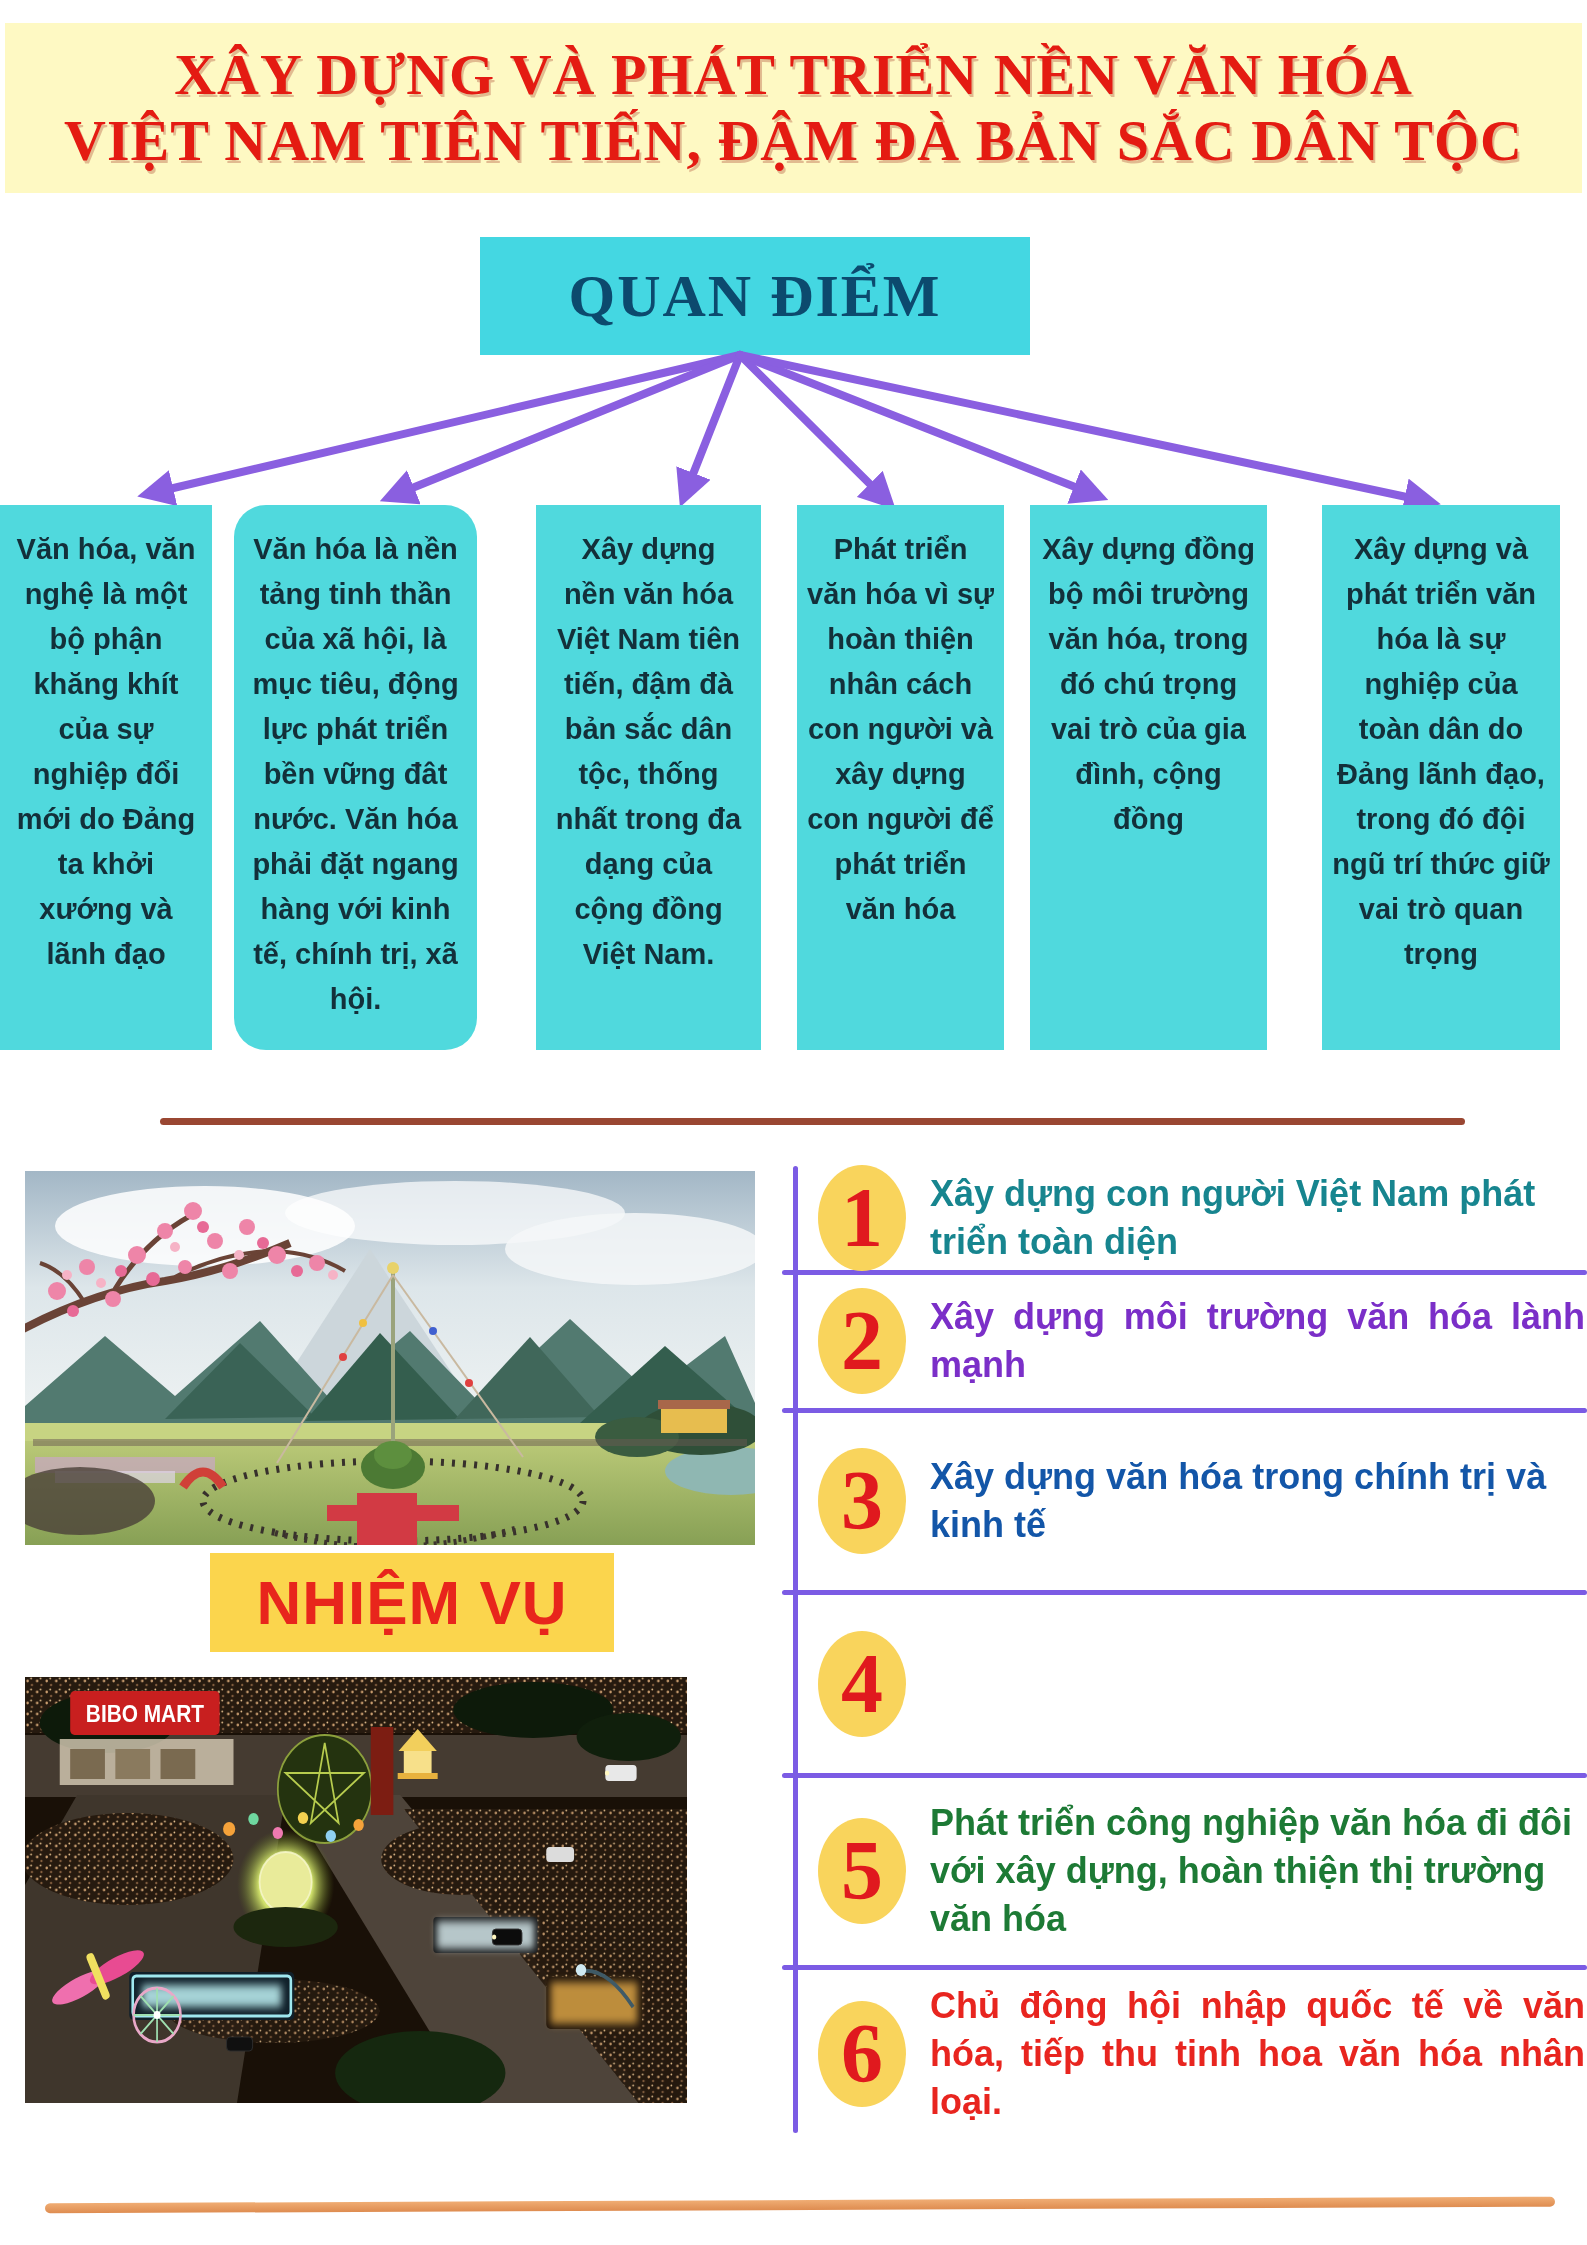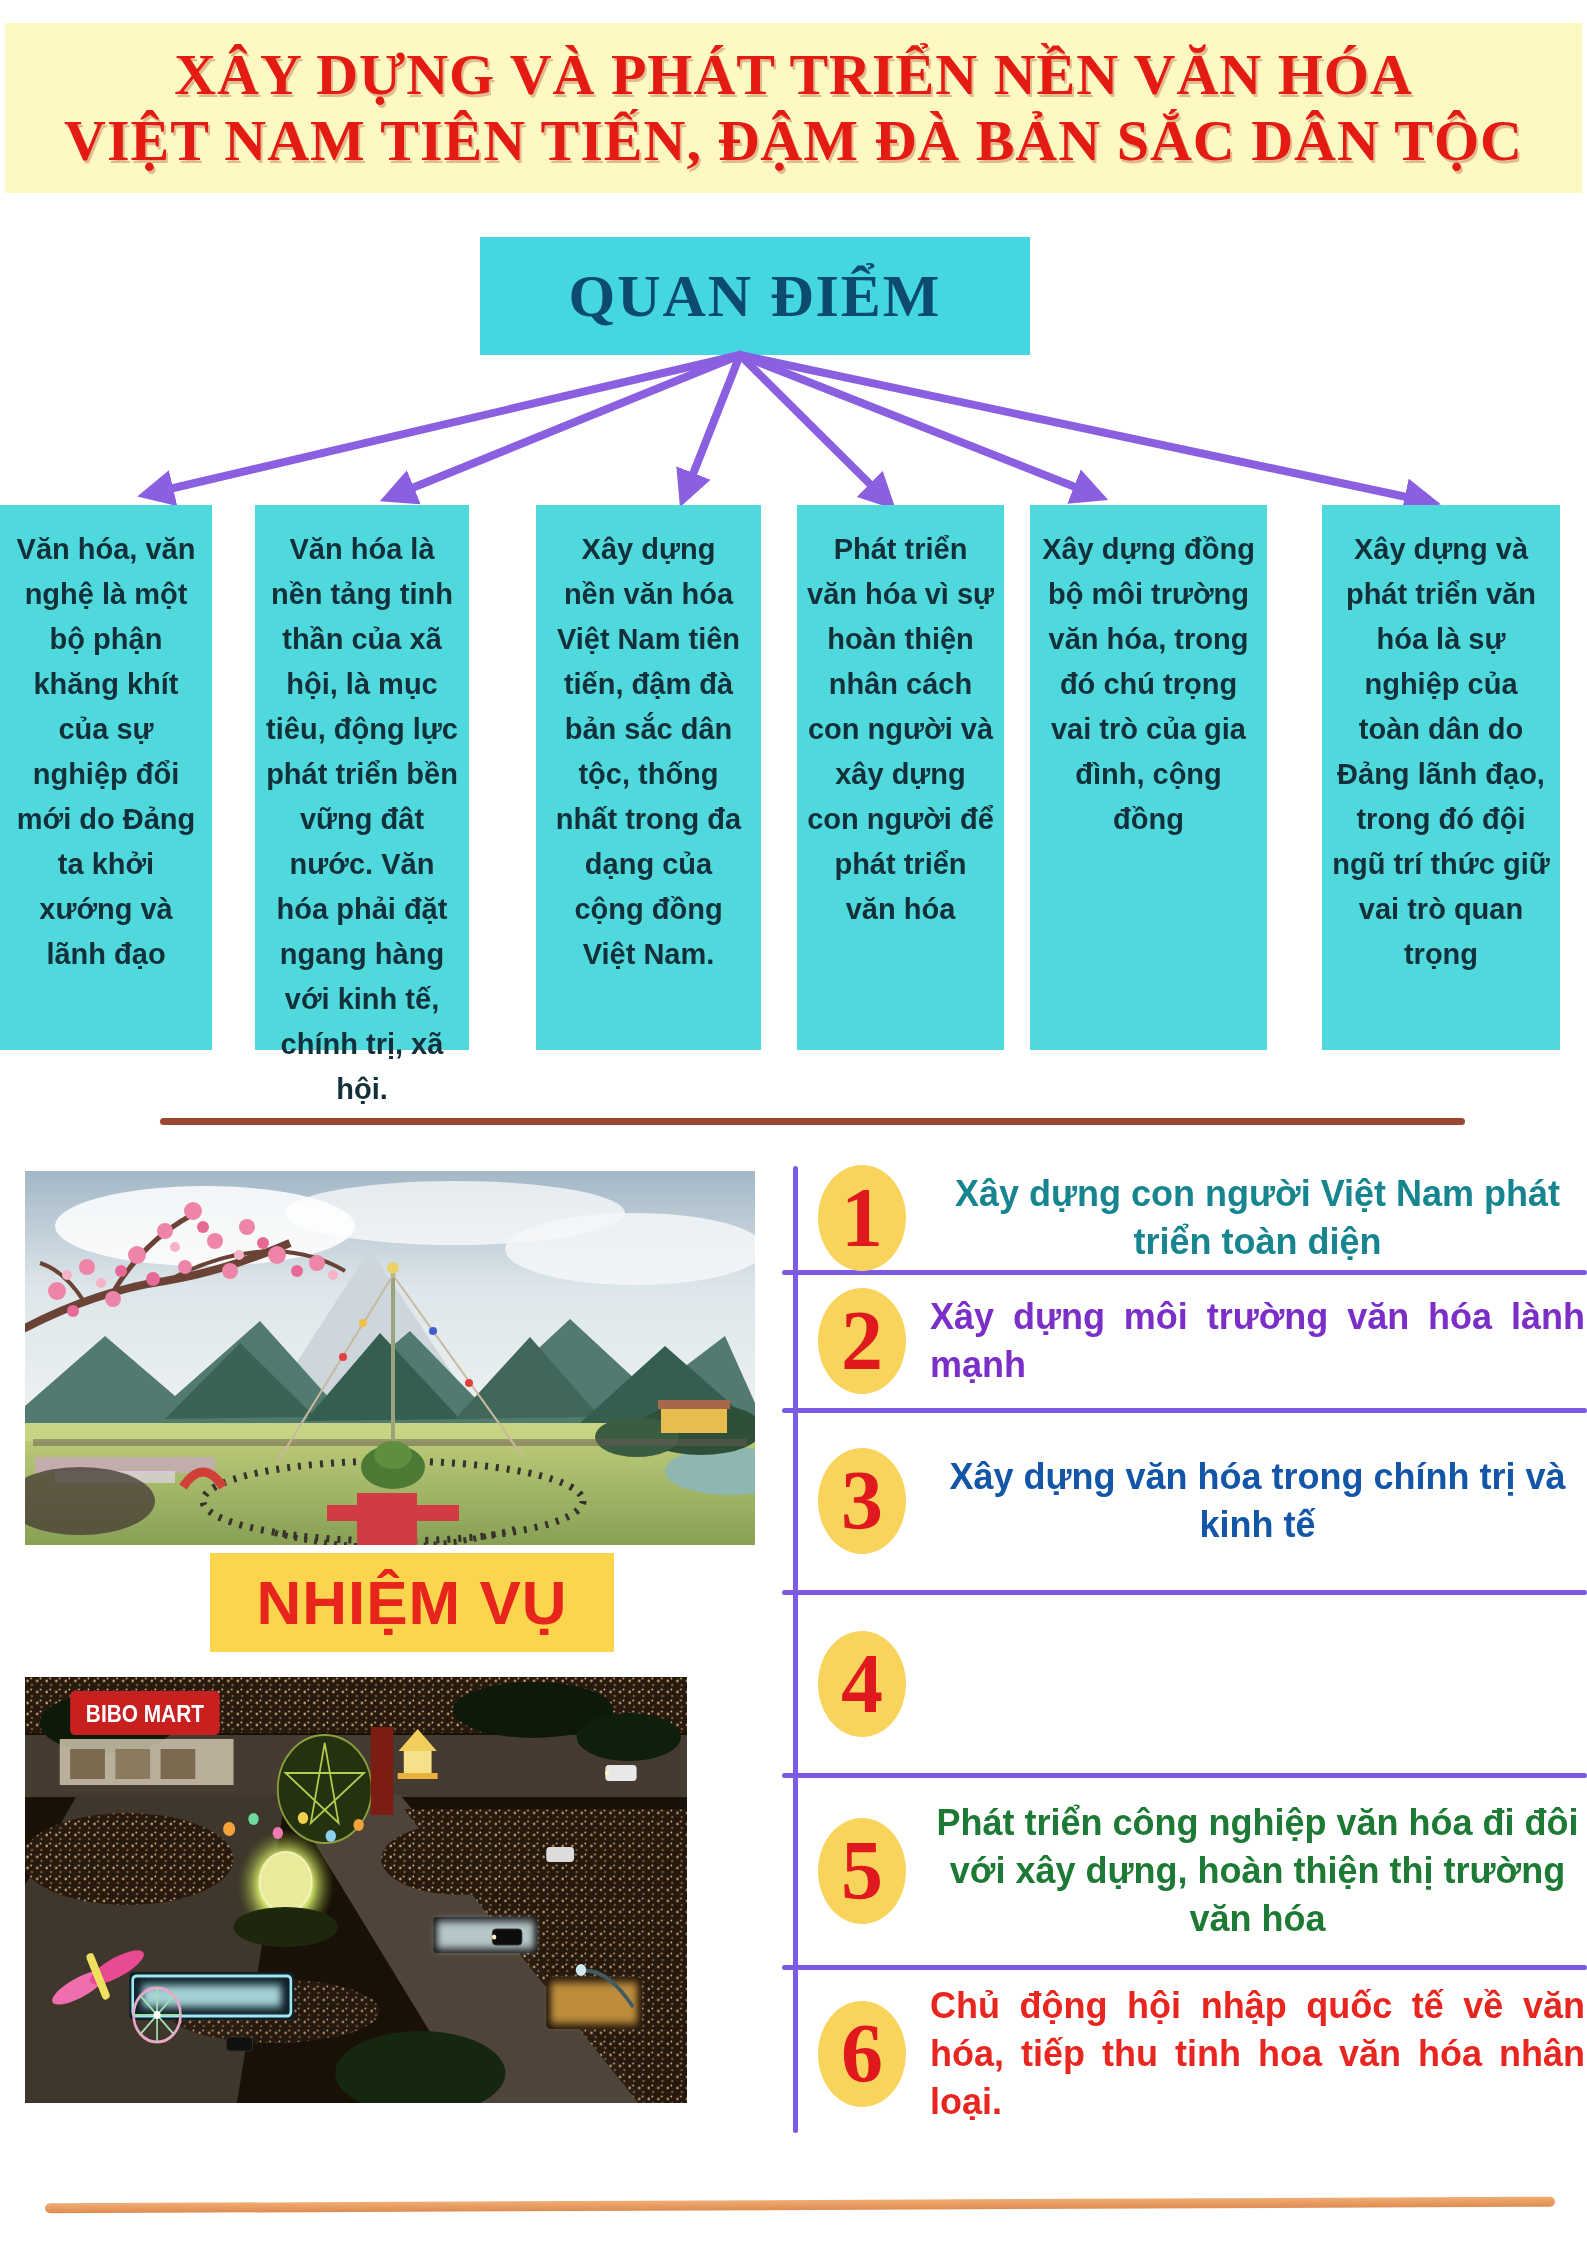--- a/index.html
+++ b/index.html
@@ -29,21 +29,21 @@
   }
   
   .arrows{position:absolute;left:0;top:340px;width:1587px;height:180px;}
   
   .vbox{
     position:absolute;top:505px;height:545px;background:#50D9DD;
     color:#13303A;font-weight:700;font-size:29px;line-height:45px;
     text-align:center;padding:22px 10px 0;box-sizing:border-box;
   }
   .vbox-1{left:0;width:212px;}
-  .vbox-2{left:255px;width:214px;}
+  .vbox-2{left:234px;width:243px;border-radius:32px;}
   .vbox-3{left:536px;width:225px;padding-left:18px;padding-right:18px;}
   .vbox-4{left:797px;width:207px;}
   .vbox-5{left:1030px;width:237px;}
   .vbox-6{left:1322px;width:238px;}
   
   .divider-red{
     position:absolute;left:160px;top:1118px;width:1305px;height:7px;
     background:#9A4732;border-radius:4px;
   }
   .divider-orange{
@@ -84,21 +84,21 @@
   .task-6{top:1969px;height:170px;}
   .badge{
     flex:0 0 88px;width:88px;height:106px;margin-left:18px;
     background:#F9D45C;border-radius:50%;
     display:flex;align-items:center;justify-content:center;
   }
   .badge span{
     font-family:"Liberation Serif",serif;font-weight:700;font-size:84px;
     line-height:1;color:#E0191E;
   }
-  .task p{margin:0 0 0 24px;width:658px;font-weight:700;font-size:36px;line-height:48px;text-align:center;}
+  .task p{margin:0 0 0 24px;width:658px;font-weight:700;font-size:36px;line-height:48px;}
   .task-1 p{color:#17858F;}
   .task-2 p{color:#7B2FC8;text-align:justify;}
   .task-3 p{color:#1356A8;}
   .task-4 p{color:#9E3B30;}
   .task-5 p{color:#1D7A35;}
   .task-6 p{color:#E8251F;text-align:justify;}
 </style>
 </head>
 <body>
 

